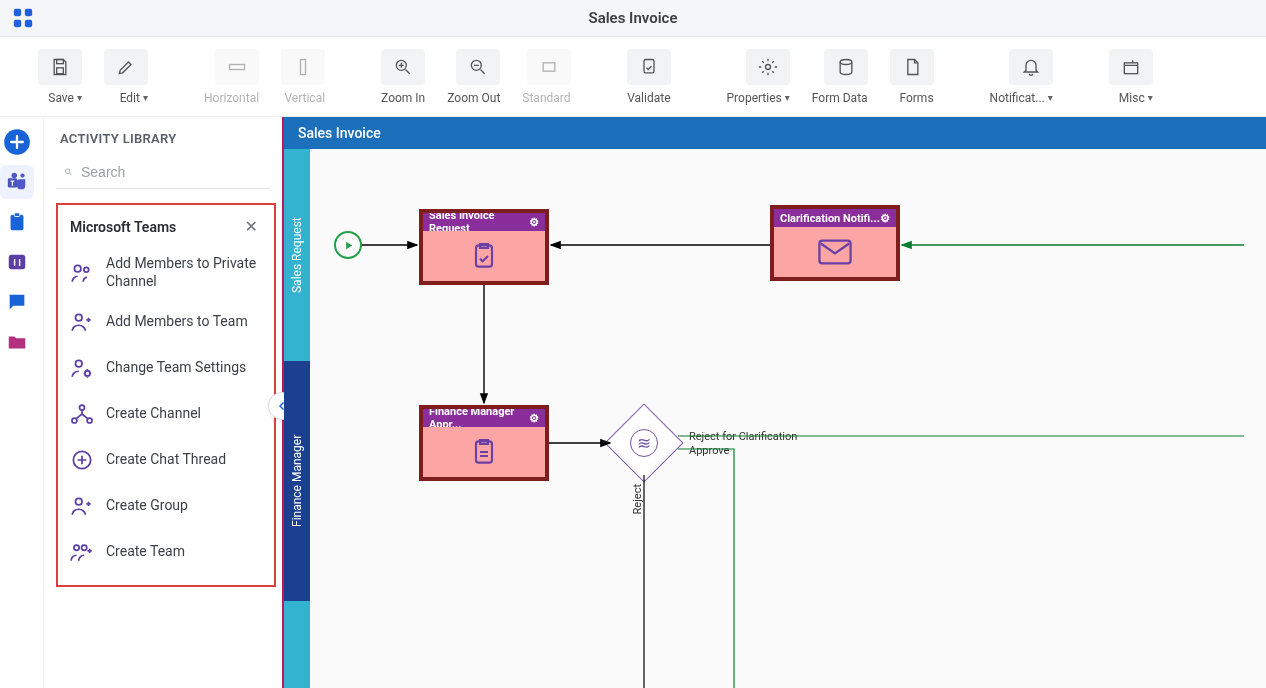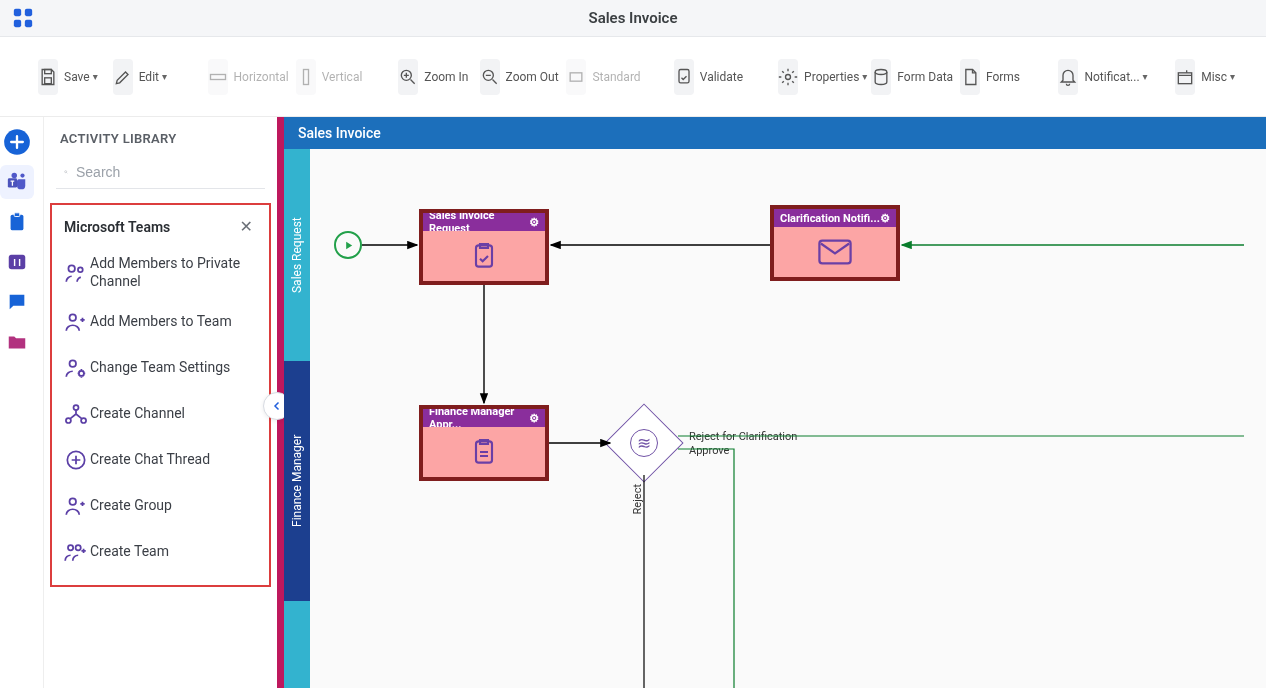--- a/index.html
+++ b/index.html
@@ -5,47 +5,47 @@
   * { box-sizing: border-box; margin: 0; padding: 0; }
   body { font-family: -apple-system, BlinkMacSystemFont, 'Segoe UI', Roboto, sans-serif; font-size: 13px; color: #333; background: #fff; width: 1266px; height: 688px; overflow: hidden; }
 
   
   .header { height: 37px; background: #f5f6f8; border-bottom: 1px solid #e6e8eb; display: flex; align-items: center; position: relative; }
   .apps-btn { width: 34px; height: 34px; display: flex; align-items: center; justify-content: center; margin-left: 6px; cursor: pointer; }
   .page-title { position: absolute; left: 50%; transform: translateX(-50%); font-size: 15px; font-weight: 600; color: #3c4043; }
 
   
   .toolbar { height: 80px; background: #fff; border-bottom: 1px solid #ececec; display: flex; align-items: center; padding: 0 30px; gap: 6px; }
-  .tbtn { display: flex; flex-direction: row; align-items: center; gap: 6px; padding: 6px 8px; cursor: pointer; min-width: 60px; }
+  .tbtn { display: flex; flex-direction: column; align-items: flex-end; gap: 6px; padding: 6px 8px; cursor: pointer; min-width: 60px; }
   .tbtn .iconbox { width: 44px; height: 36px; background: #f2f3f5; border-radius: 4px; display: flex; align-items: center; justify-content: center; }
   .tbtn.disabled { opacity: .45; cursor: default; }
   .tbtn-label { font-size: 12px; color: #555; white-space: nowrap; display: flex; align-items: center; gap: 3px; }
   .chev { font-size: 10px; color: #666; }
   .tspacer { width: 28px; }
 
   
   .main { display: flex; height: calc(100% - 117px); }
 
   
   .rail { width: 44px; background: #fff; border-right: 1px solid #eee; display: flex; flex-direction: column; align-items: flex-start; padding-top: 8px; gap: 6px; }
   .rail-item { width: 34px; height: 34px; border-radius: 6px; display: flex; align-items: center; justify-content: center; cursor: pointer; }
   .rail-item.active { background: #eef2ff; }
 
   
-  .lib { width: 240px; border-right: 7px solid #be185d; background: #fff; display: flex; flex-direction: column; position: relative; }
+  .lib { width: 240px; border-right: 2px solid #be185d; background: #fff; display: flex; flex-direction: column; position: relative; }
   .lib-title { padding: 14px 16px 10px; font-weight: 600; color: #5a5f66; letter-spacing: .3px; font-size: 13px; }
   .lib-search { margin: 0 12px 8px; display: flex; align-items: center; gap: 8px; padding: 7px 8px; border-bottom: 1px solid #e3e5e9; color: #8a909a; }
   .lib-search input { border: none; outline: none; font-size: 14px; flex: 1; color: #333; }
   .lib-search input::placeholder { color: #9ba1a9; }
 
-  .teams-box { border: 2px solid #dc3d3d; margin: 6px 6px 10px 6px; padding: 6px 6px 10px 6px; }
+  .teams-box { border: 2px solid #dc3d3d; margin: 6px 6px 10px 12px; padding: 6px 6px 10px 6px; }
   .teams-header { display: flex; align-items: center; justify-content: space-between; padding: 4px 6px 8px; }
   .teams-header .name { font-weight: 600; font-size: 14px; color: #2a2e33; }
   .teams-header .close { color: #6b7078; cursor: pointer; font-size: 16px; padding: 2px 4px; }
-  .teams-item { display: flex; align-items: center; padding: 9px 4px; cursor: pointer; border-radius: 4px; }
+  .teams-item { display: flex; align-items: center; gap: 10px; padding: 9px 4px; cursor: pointer; border-radius: 4px; }
   .teams-item .icon { width: 28px; height: 28px; flex-shrink: 0; display:flex; align-items:center; justify-content:center; }
   .teams-item .label { font-size: 14px; color: #3b3f46; line-height: 1.25; }
 
   .collapse-toggle { position: absolute; right: -14px; top: 275px; width: 28px; height: 28px; border-radius: 50%; background: #fff; border: 1px solid #d7dbe2; display: flex; align-items: center; justify-content: center; color: #2160dd; cursor: pointer; box-shadow: 0 1px 4px rgba(0,0,0,.08); }
 
   
   .canvas-wrap { flex: 1; background: #fafafa; position: relative; overflow: hidden; }
   .swimlane-title { height: 32px; background: #1c6fbb; color: #fff; font-size: 14px; font-weight: 500; display: flex; align-items: center; padding: 0 14px; }
   .canvas { position: relative; width: 100%; height: calc(100% - 32px); }
 

